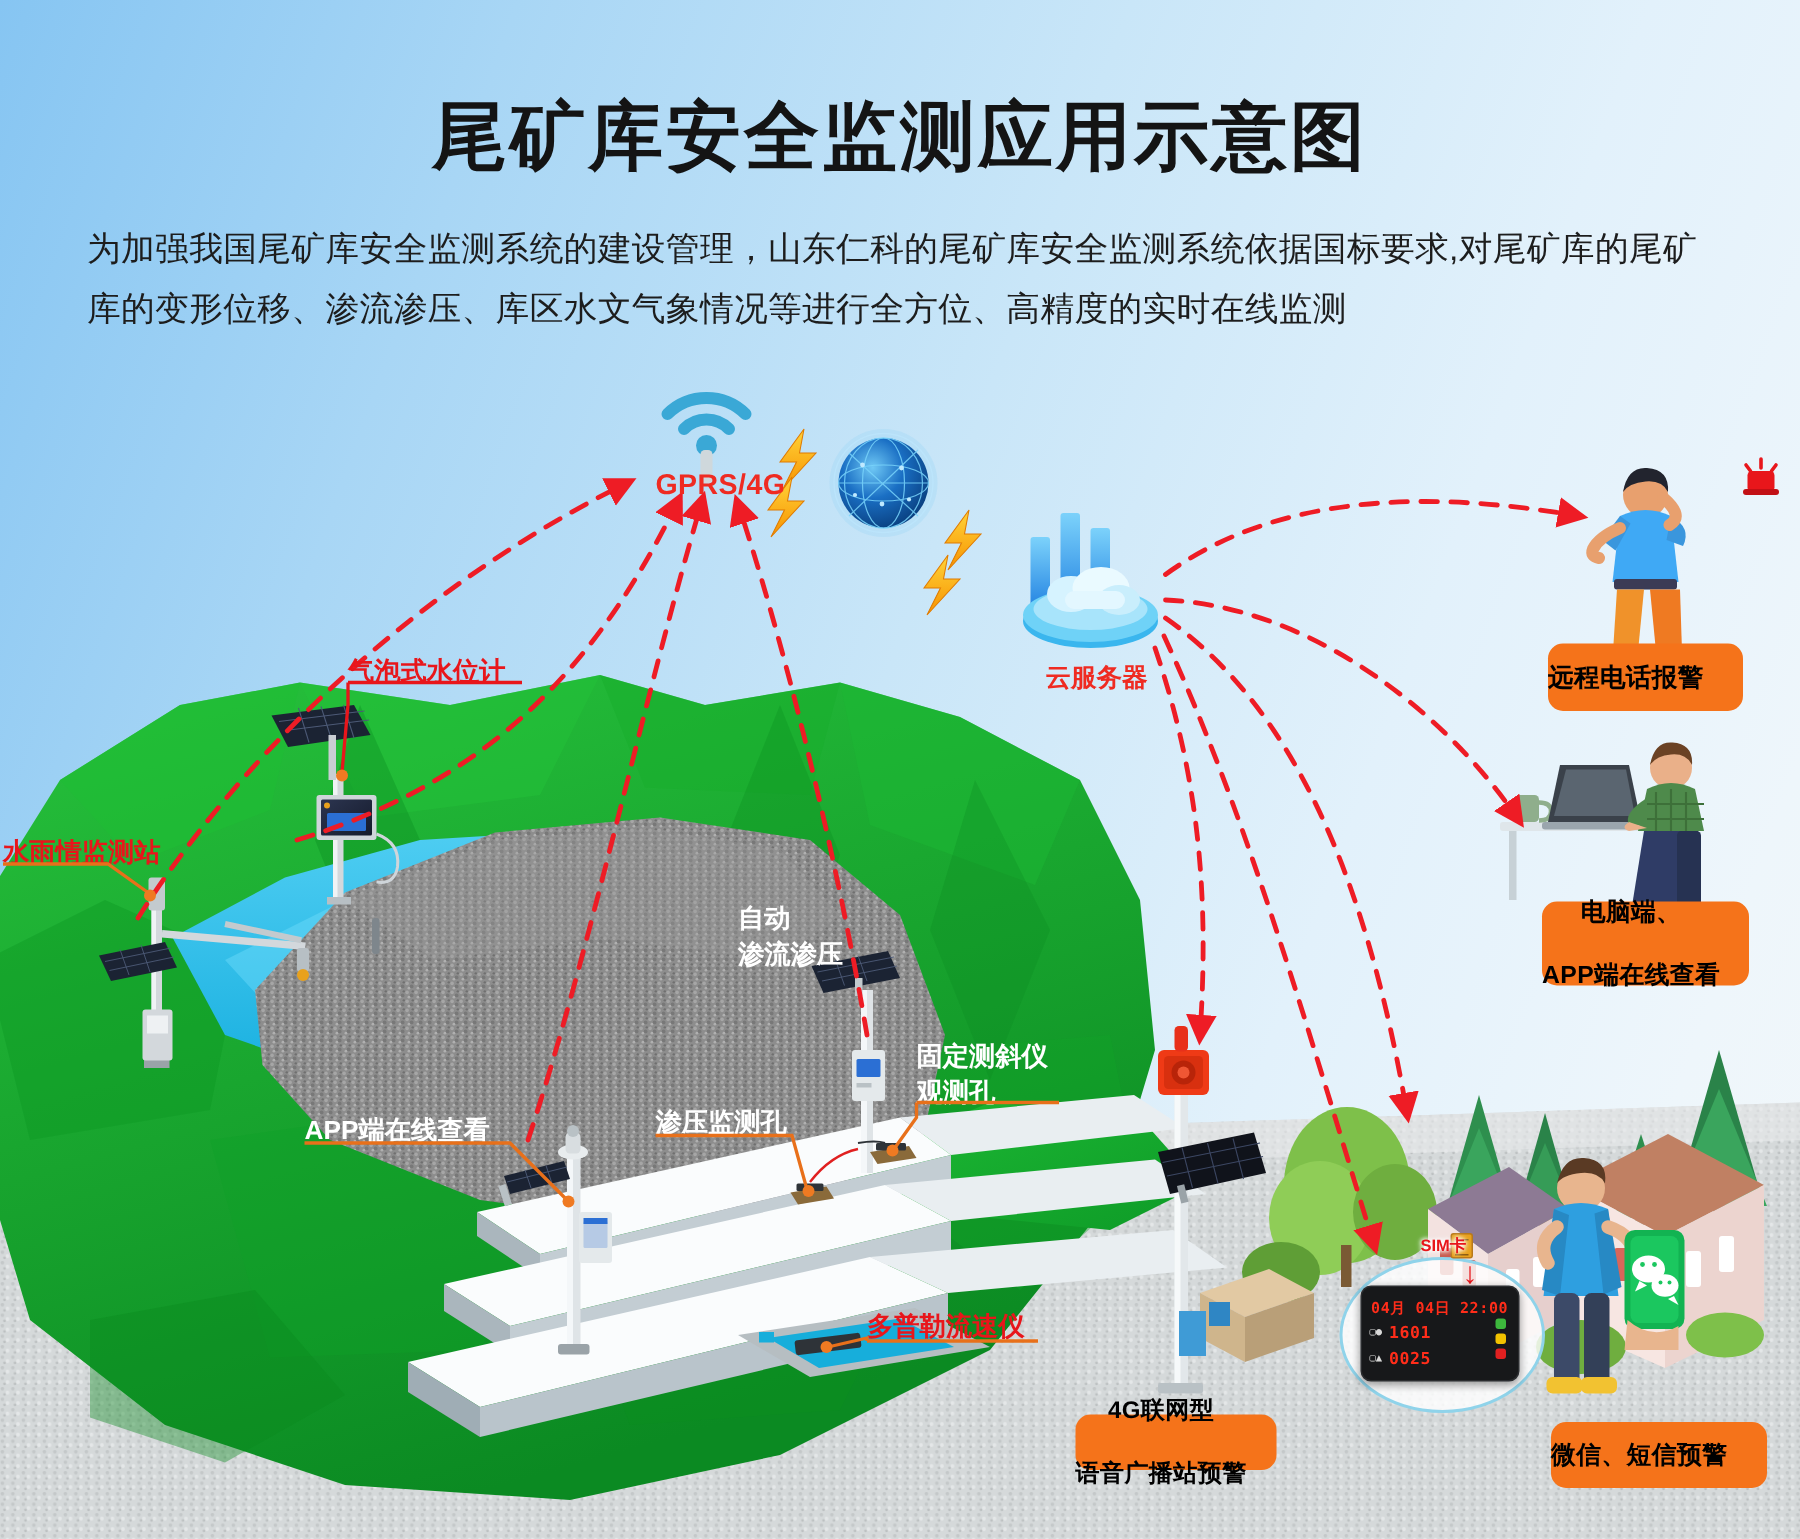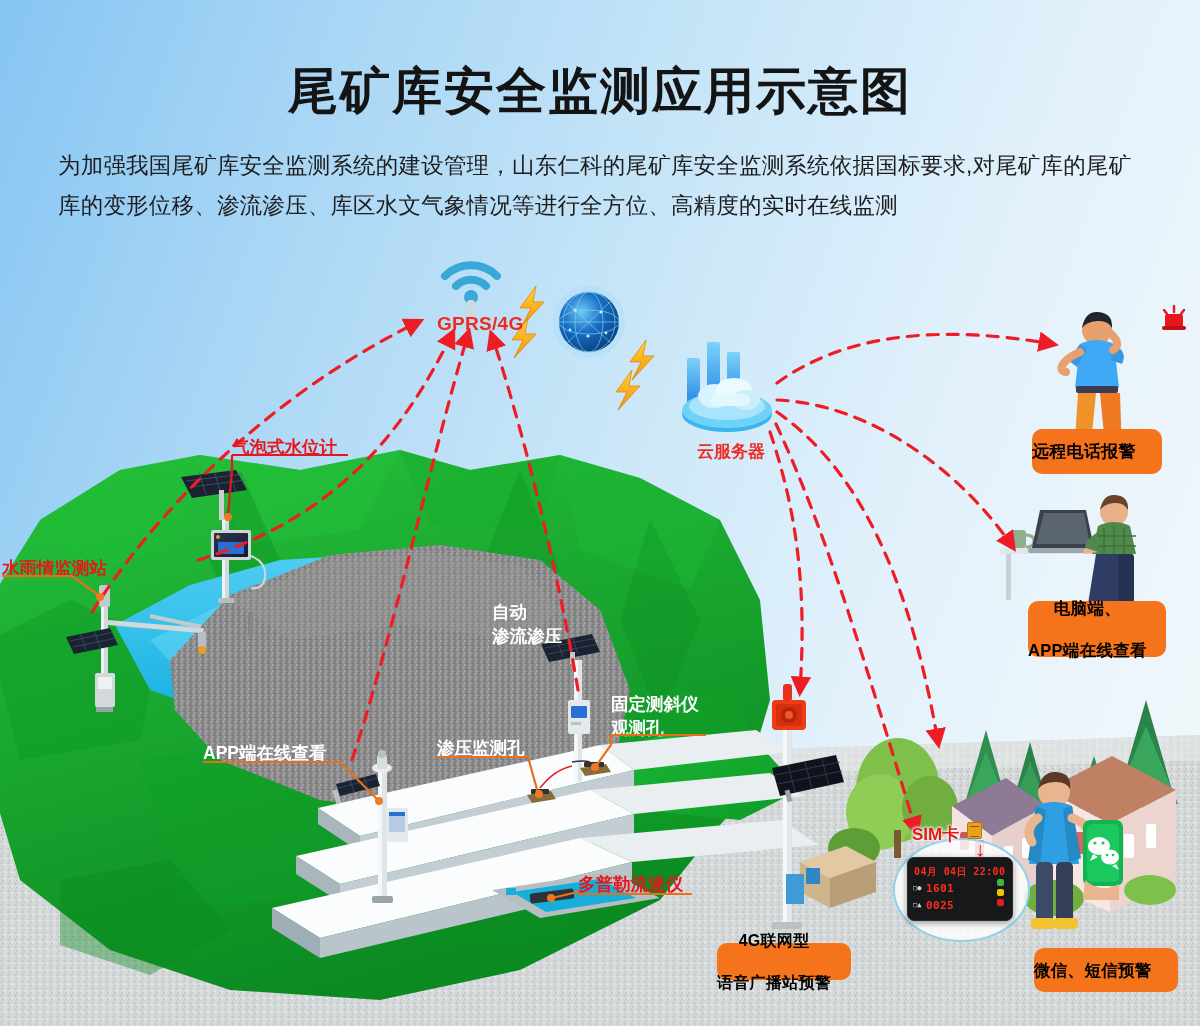--- a/index.html
+++ b/index.html
@@ -32,21 +32,21 @@
   .lbl{position:absolute;font-weight:bold;white-space:nowrap;}
   .gprs{left:437px;top:313px;font-size:19px;color:#ef2b22;font-weight:bold;letter-spacing:.3px;}
   .cloudlbl{left:697px;top:440px;font-size:17px;color:#ef2b22;font-weight:bold;}
   .qipao{left:232px;top:435px;font-size:17.5px;color:#e8161b;}
   .shuiyu{left:2px;top:556px;font-size:17.5px;color:#e8161b;}
   .gnss{left:203px;top:741px;font-size:17.5px;color:#ffffff;}
   .shenya{left:437px;top:736px;font-size:17.5px;color:#ffffff;}
   .guding{left:611px;top:692px;font-size:17.5px;color:#ffffff;line-height:24px;text-align:left;}
   .zidong{left:492px;top:600px;font-size:17.5px;color:#ffffff;line-height:24px;text-align:left;}
   .duopule{left:578px;top:872px;font-size:17.5px;color:#e8161b;}
-  .simka{left:912px;top:823px;font-size:17px;color:#e8161b;text-shadow:0 0 3px #fff,0 0 3px #fff,0 0 4px #fff;}
+  .simka{left:947px;top:823px;font-size:11px;color:#e8161b;text-shadow:0 0 3px #fff,0 0 3px #fff,0 0 4px #fff;}
   
   .pill{
     position:absolute;
     background:#f5731a;color:#000000;font-weight:bold;
     border-radius:10px;text-align:center;
     display:flex;align-items:center;
     line-height:21px;letter-spacing:.3px;
   }
   #pill-phone{left:1032px;top:429px;width:130px;height:45px;font-size:17px;}
   #pill-pc{left:1028px;top:601px;width:138px;height:56px;font-size:16.5px;}

